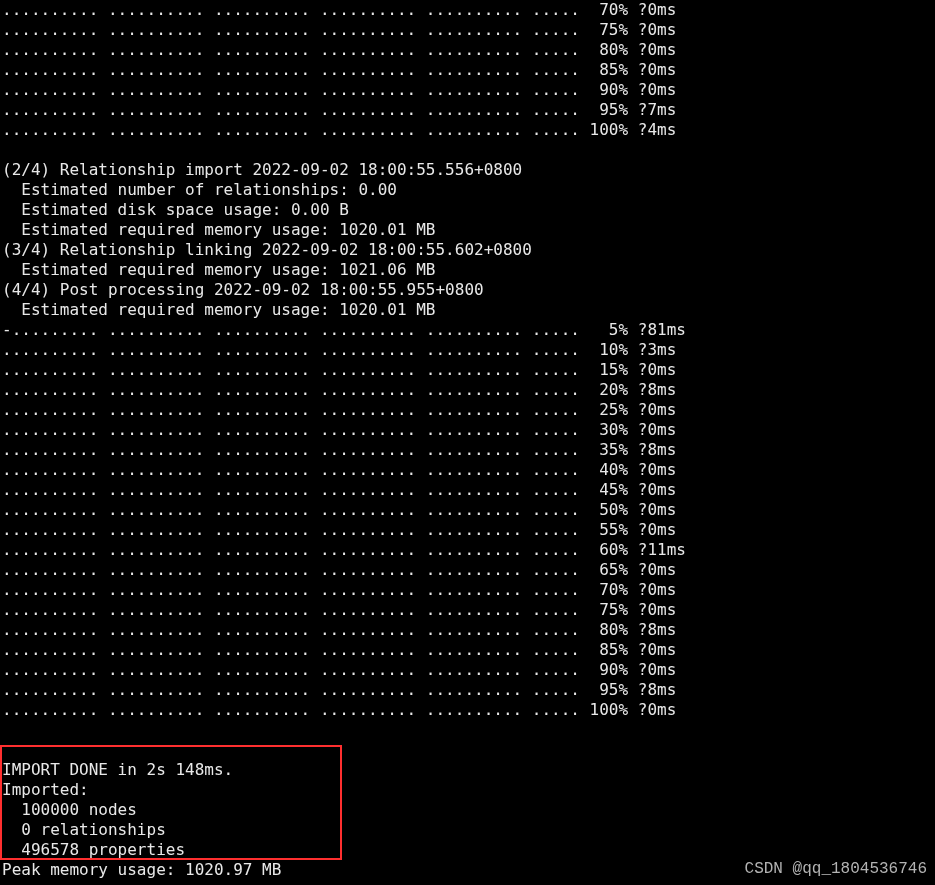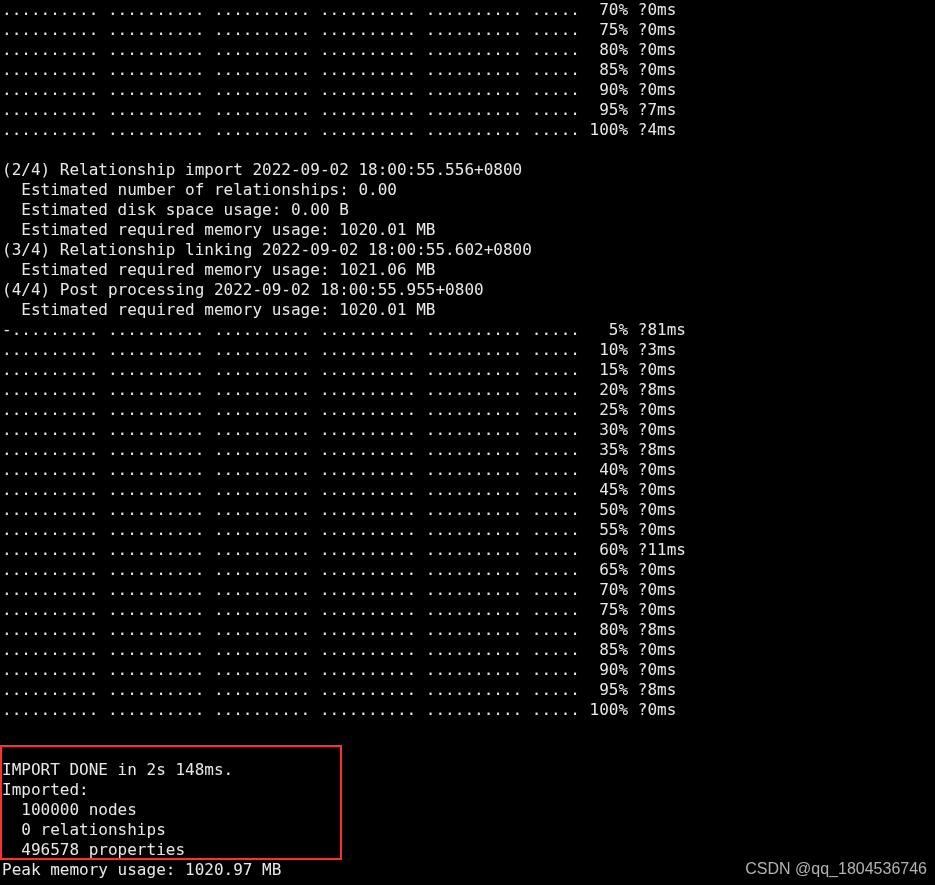--- a/index.html
+++ b/index.html
@@ -28,21 +28,21 @@
     height: 115px;
     border: 2px solid #ff2f2f;
     box-sizing: border-box;
     pointer-events: none;
   }
   .watermark {
     position: absolute;
     right: 8px;
     bottom: 6px;
     color: #bdbdbd;
-    font-family: Liberation Sans, sans-serif;
+    font-family: Liberation Mono, monospace;
     font-size: 16px;
     opacity: 0.95;
   }
 </style>
 </head>
 <body>
 
 <pre id="terminal">.......... .......... .......... .......... .......... .....  70% ?0ms
 .......... .......... .......... .......... .......... .....  75% ?0ms
 .......... .......... .......... .......... .......... .....  80% ?0ms

